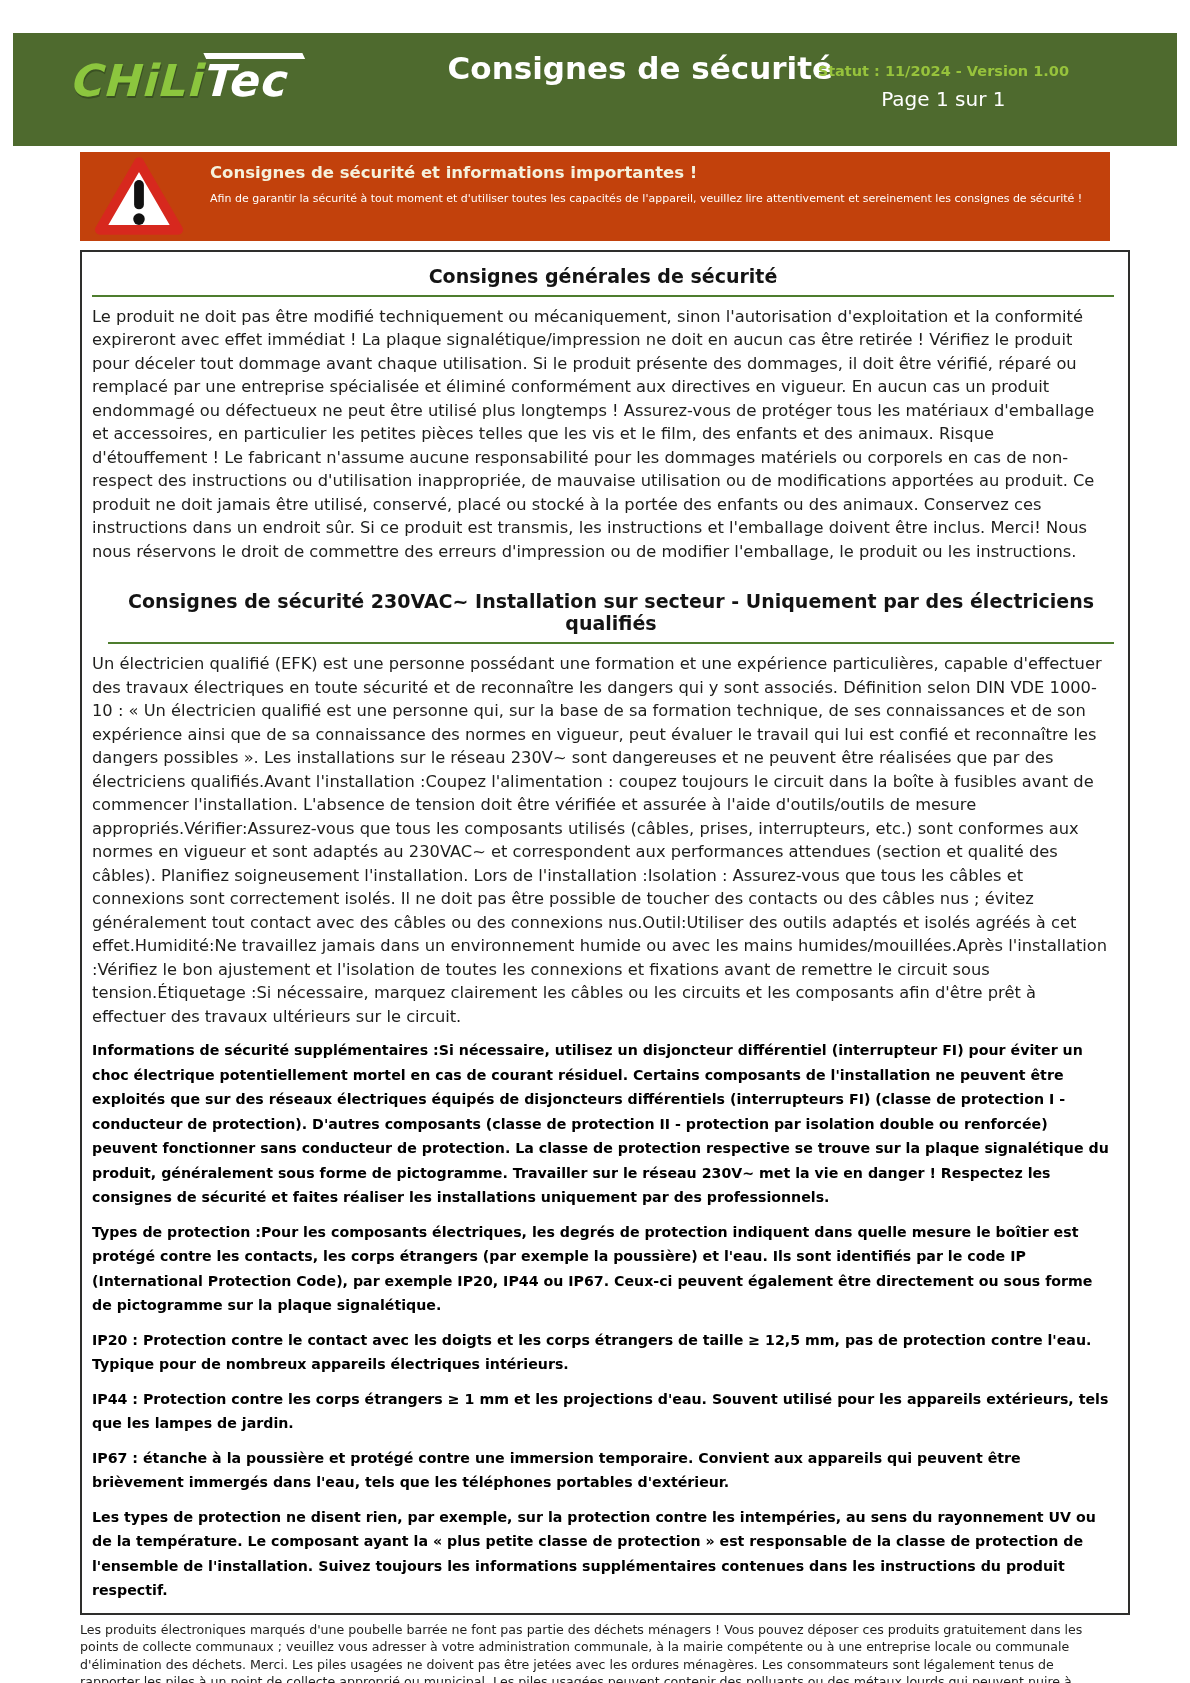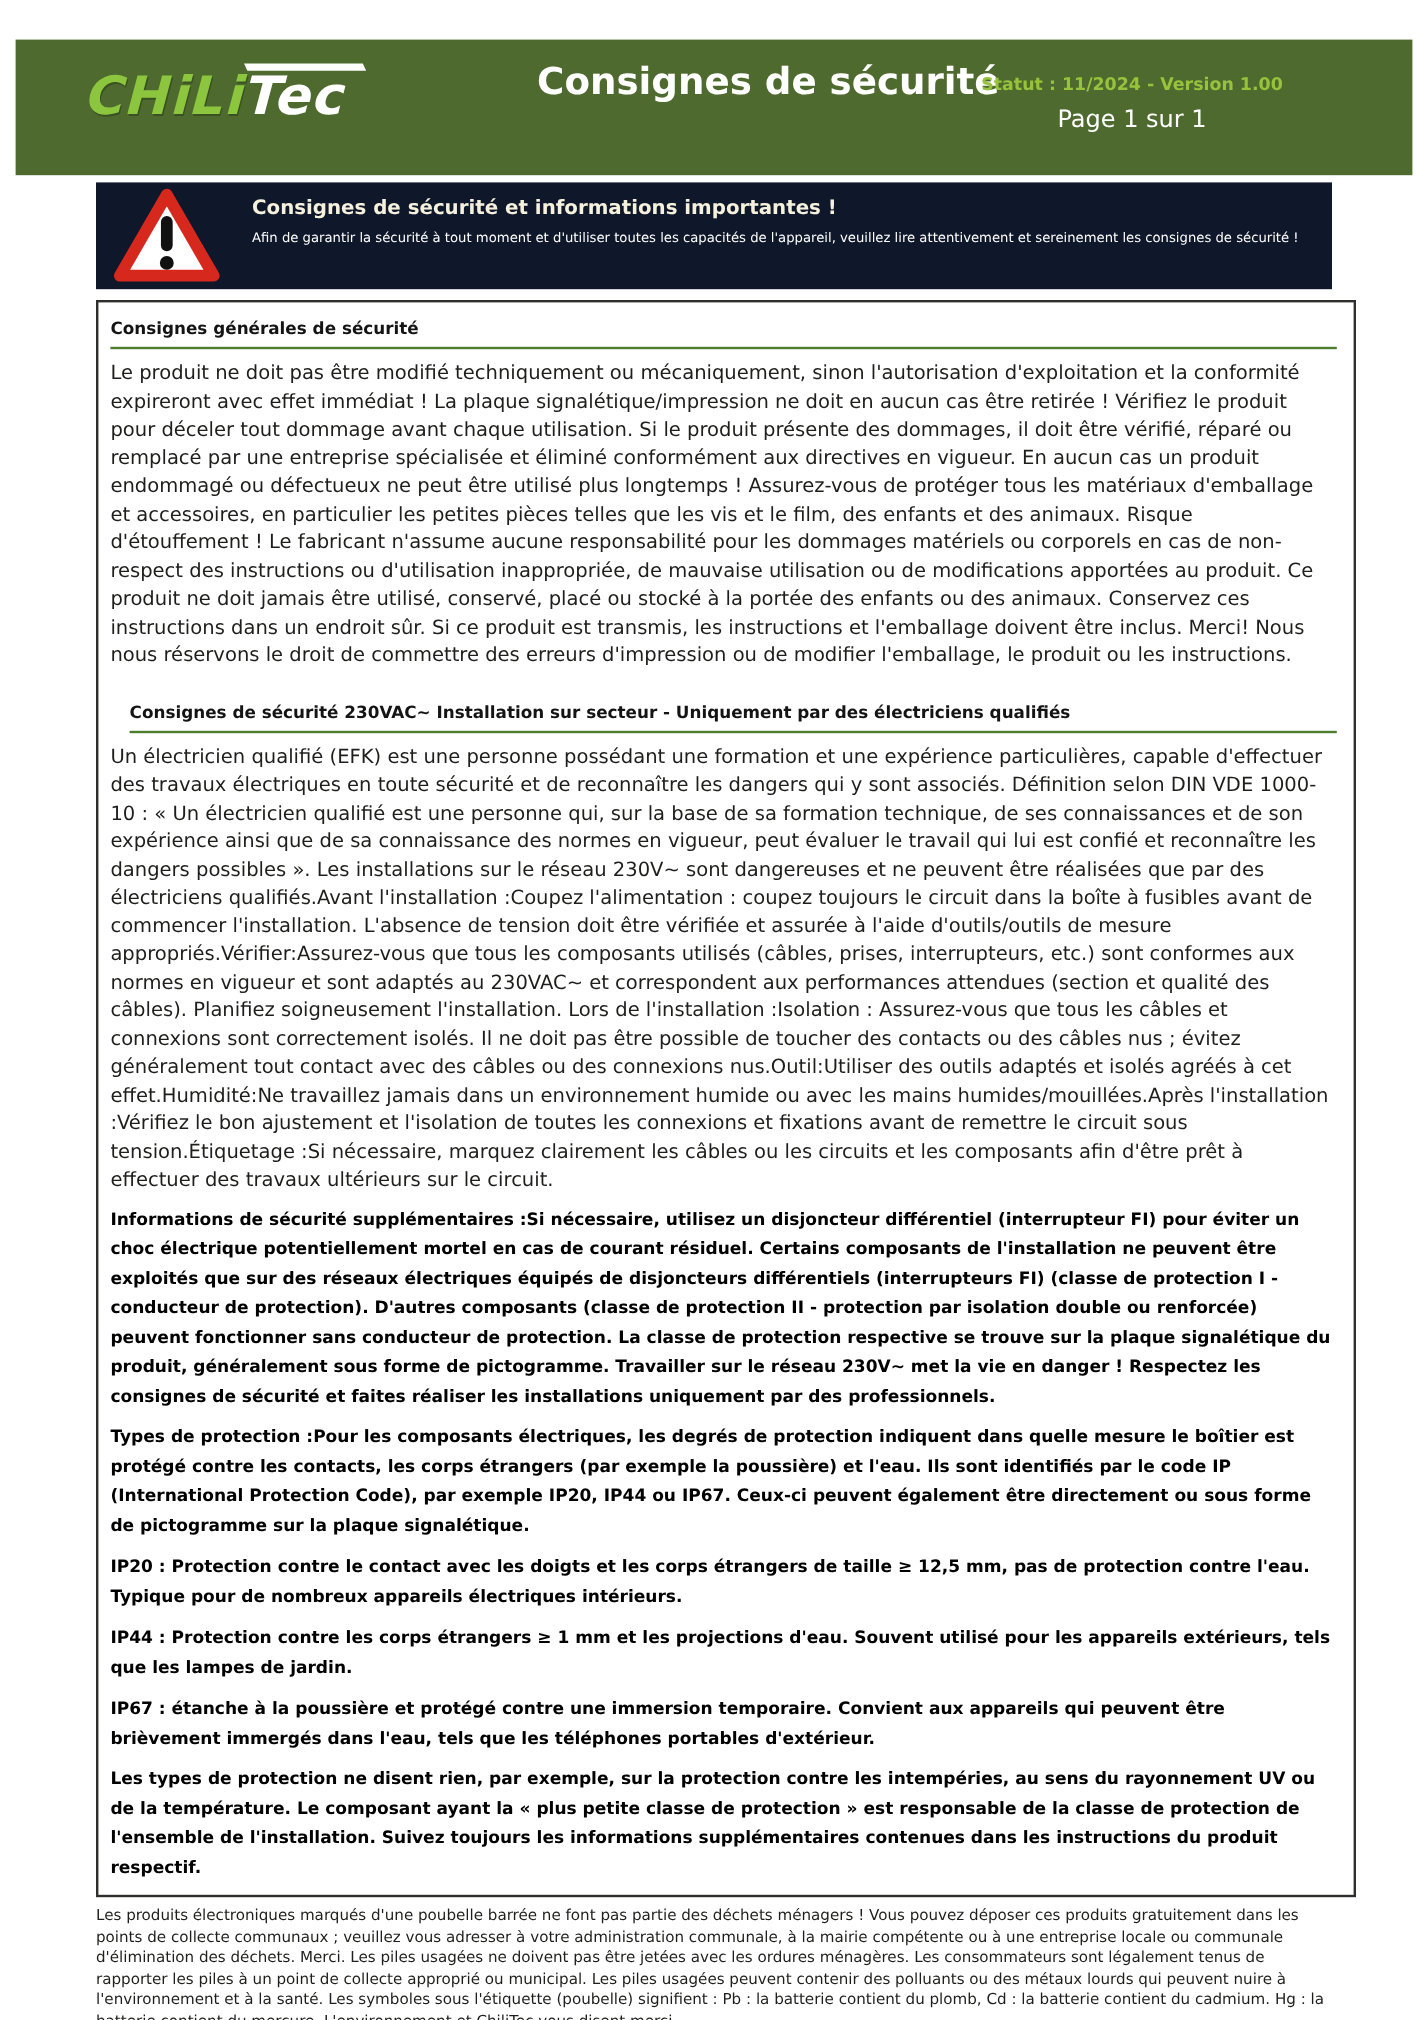--- a/index.html
+++ b/index.html
@@ -16,30 +16,30 @@
         transform:skewX(28deg);}
   .header-title-block{position:absolute;left:300px;top:18px;width:520px;text-align:center;}
   .header-title{font-size:31px;font-weight:700;color:#fff;line-height:1.1;text-align:right;}
   .header-subtitle{font-size:17px;font-weight:700;color:#fff;margin-top:11px;}
   .header-meta{position:absolute;right:108px;top:30px;text-align:center;}
   .header-status{font-size:14.5px;font-weight:700;color:#97c33c;}
   .header-page{font-size:20px;font-weight:400;color:#fff;margin-top:8px;}
 
   
   .warning{position:relative;margin:6px 80px 0 80px;width:1030px;box-sizing:border-box;
-           background:#0f172a;min-height:89px;padding:11px 20px 12px 130px;}
+           background:#c2410c;min-height:89px;padding:11px 20px 12px 130px;}
   .warning-triangle{position:absolute;left:14px;top:4px;width:90px;height:80px;}
   .warning-title{font-size:16.5px;font-weight:700;color:#f5f1dc;margin-bottom:7px;}
   .warning-body{font-size:11px;color:#ffffff;line-height:20px;max-width:880px;}
 
   
   .content{margin:9px 80px 0 80px;width:1050px;box-sizing:border-box;
            border:2px solid #2e2e2c;padding:14px 14px 10px 10px;}
-  .sec-heading{font-size:14px;font-weight:700;color:#141414;margin:0;
-               border-bottom:2px solid #4e7d2e;padding-bottom:7px;line-height:1.15;}
+  .sec-heading{font-size:19px;font-weight:700;color:#141414;margin:0;
+               border-bottom:2px solid #4e7d2e;padding-bottom:7px;line-height:1.15;text-align:center;}
   .sec-heading.second{margin-top:28px;margin-left:16px;}
   .p-lg{font-size:16.3px;line-height:23.5px;color:#1e1e1c;margin:8px 0 0 0;}
   .p-sm{font-size:14.2px;line-height:24.5px;color:#000000;margin:10px 0 0 0;font-weight:bold;}
 
   
   .disposal{margin:6px 75px 0 80px;width:1037px;font-size:12.6px;line-height:17.5px;color:#1e1e1c;}
 
   
   .footer{position:relative;margin:8px 13px 0 13px;height:105px;background:#242e1a;}
   .footer-left{position:absolute;left:66px;top:13px;font-size:14px;line-height:19.5px;color:#eeece0;}

